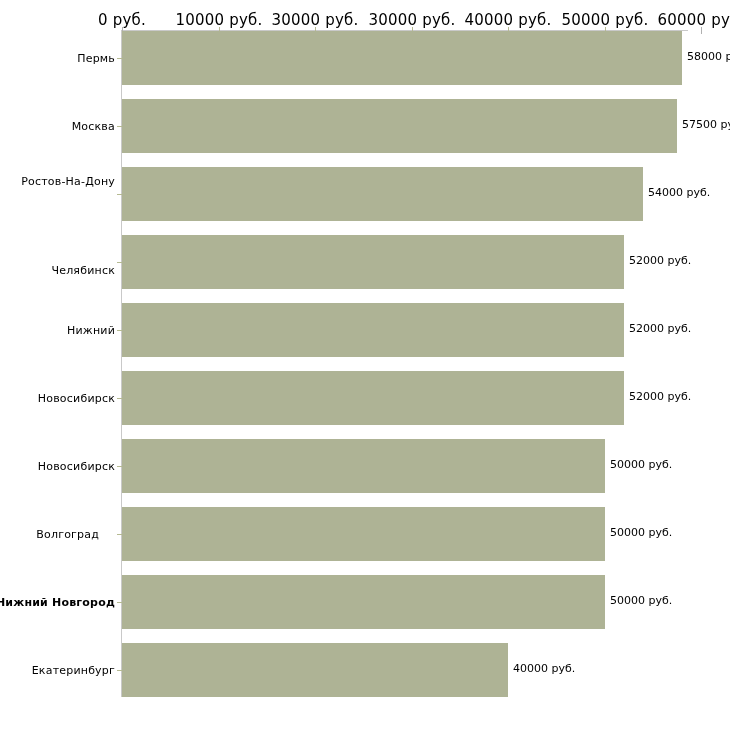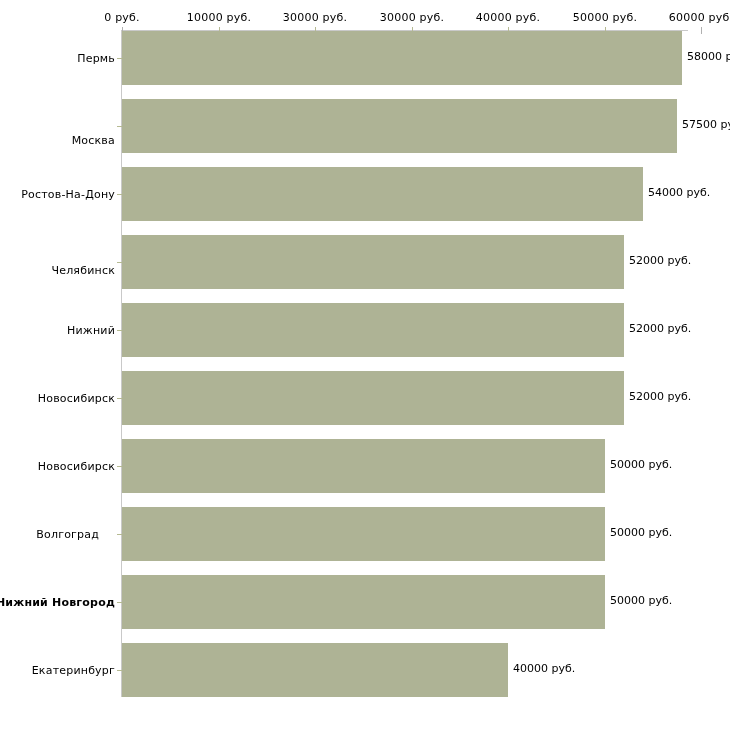--- a/index.html
+++ b/index.html
@@ -8,21 +8,21 @@
   #chart{position:relative;width:730px;height:730px;background:#fff;}
 
   
   .axis-line{position:absolute;background:#c9c9c9;}
   .x-axis{left:122px;top:30px;width:566px;height:1px;}
   .y-axis{left:121px;top:30px;width:1px;height:667px;}
 
   .tick{position:absolute;top:27px;width:1px;height:7px;background:#b6ba93;}
   .tick.edge{background:#b0b0b0;}
 
-  .xlabel{position:absolute;top:11px;font-size:11px;color:#000;
+  .xlabel{position:absolute;top:11px;font-size:15px;color:#000;
           white-space:nowrap;transform:translateX(-50%);letter-spacing:0.2px;}
 
   
   .bar-row{position:absolute;left:122px;height:54px;}
   .bar{position:absolute;left:0;top:0;height:54px;background:#aeb395;}
   .bar-value{position:absolute;top:19px;font-size:11px;color:#000;white-space:nowrap;}
 
   .cat-label{position:absolute;font-size:11px;color:#000;white-space:nowrap;
              text-align:right;transform:translateY(-50%);letter-spacing:0.2px;}
   .cat-tick{position:absolute;left:117px;width:5px;height:1px;background:#b6ba93;}
@@ -93,23 +93,23 @@
       </div>
       <div class="bar-row" style="top: 643px; width: 608px;">
         <div class="bar" style="width: 386px; background: rgb(174, 179, 149);"></div>
         <div class="bar-value" style="left: 391px;">40000 руб.</div>
       </div>
     </div>
   <div id="cats">
       <div class="cat-tick" style="top: 58px;"></div>
       <div class="cat-label" style="top: 58px; right: 615px;">Пермь</div>
       <div class="cat-tick" style="top: 126px;"></div>
-      <div class="cat-label" style="top: 140px; right: 615px;">Москва</div>
+      <div class="cat-label" style="top: 126px; right: 615px;">Москва</div>
       <div class="cat-tick" style="top: 194px;"></div>
-      <div class="cat-label" style="top: 194px; right: 615px;">Ростов-На-Дону</div>
+      <div class="cat-label" style="top: 181px; right: 615px;">Ростов-На-Дону</div>
       <div class="cat-tick" style="top: 262px;"></div>
       <div class="cat-label" style="top: 262px; right: 615px; margin-top: 8px;">Челябинск</div>
       <div class="cat-tick" style="top: 330px;"></div>
       <div class="cat-label" style="top: 330px; right: 615px;">Нижний</div>
       <div class="cat-tick" style="top: 398px;"></div>
       <div class="cat-label" style="top: 398px; right: 615px;">Новосибирск</div>
       <div class="cat-tick" style="top: 466px;"></div>
       <div class="cat-label" style="top: 466px; right: 615px;">Новосибирск</div>
       <div class="cat-tick" style="top: 534px;"></div>
       <div class="cat-label" style="top: 534px; right: 631px;">Волгоград</div>

